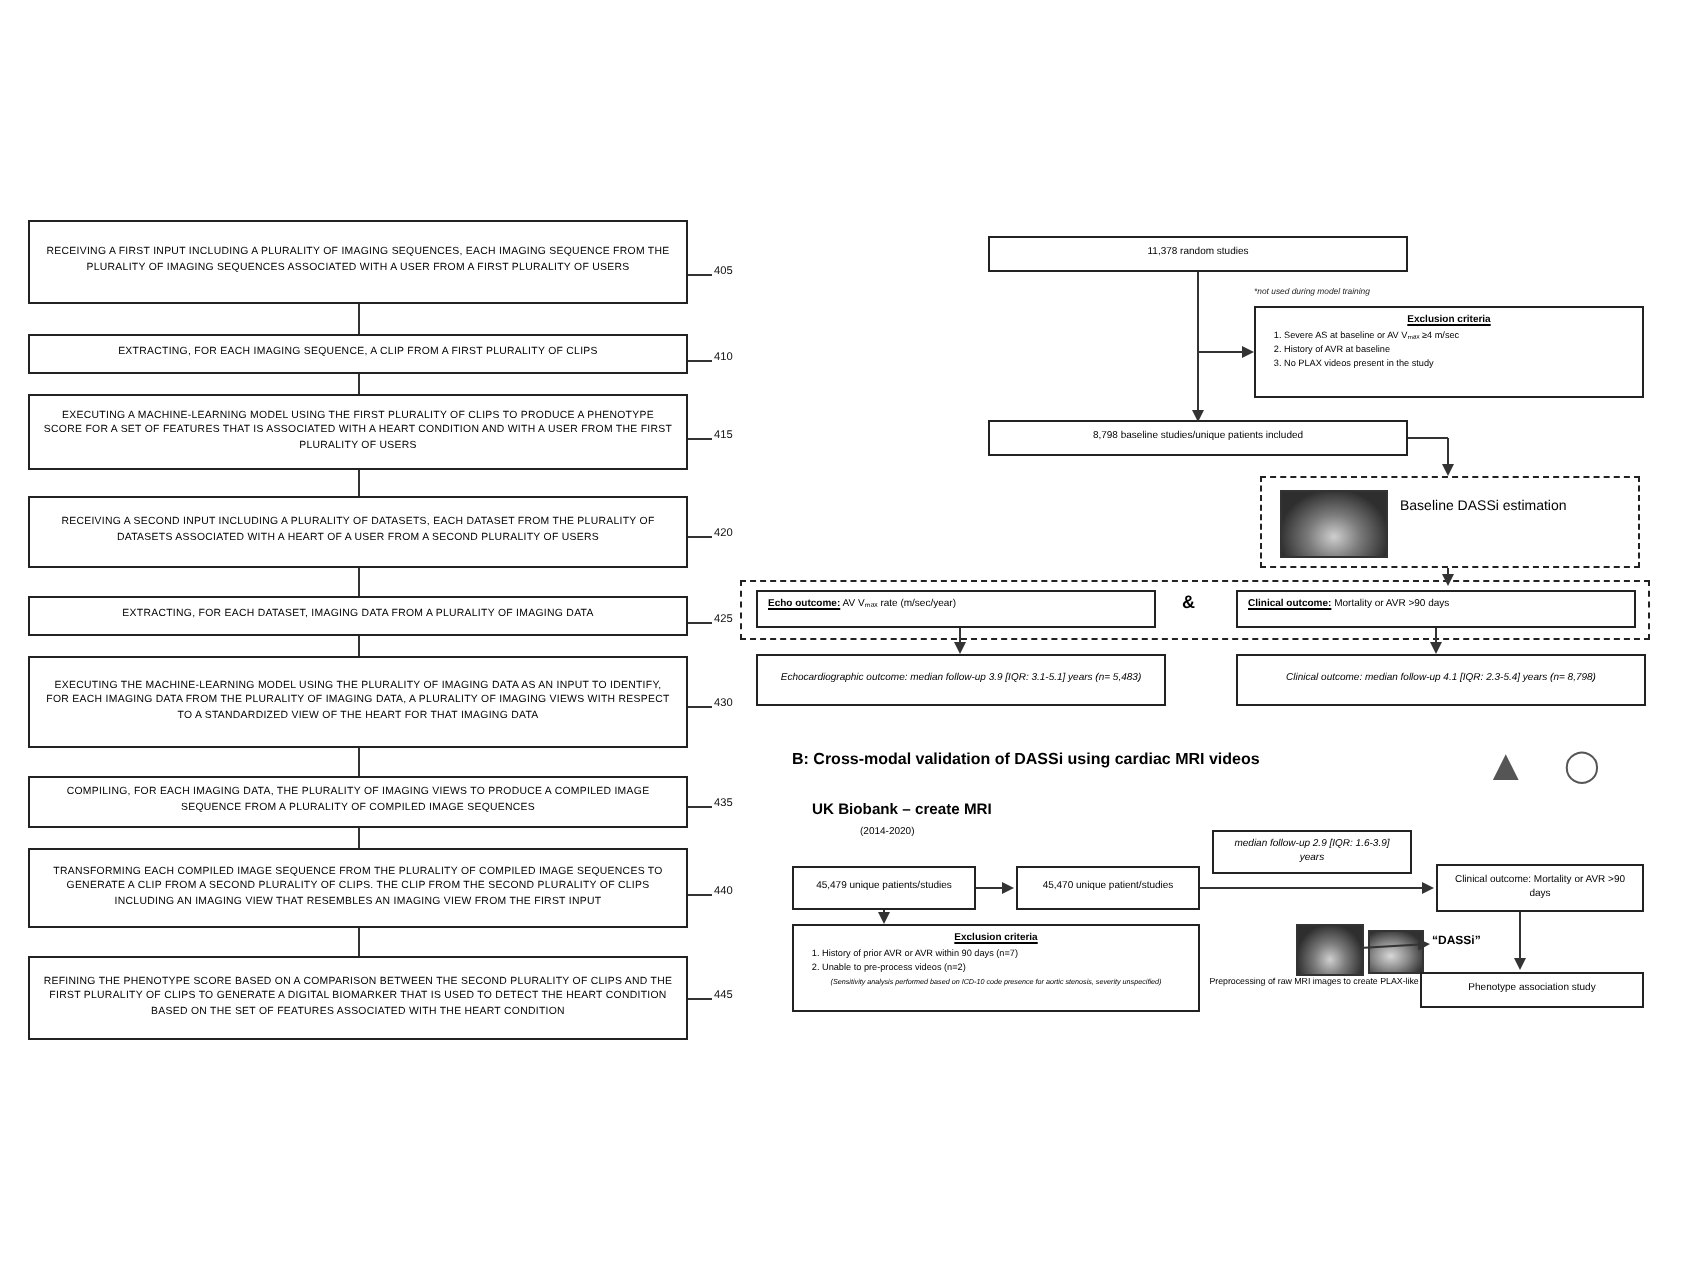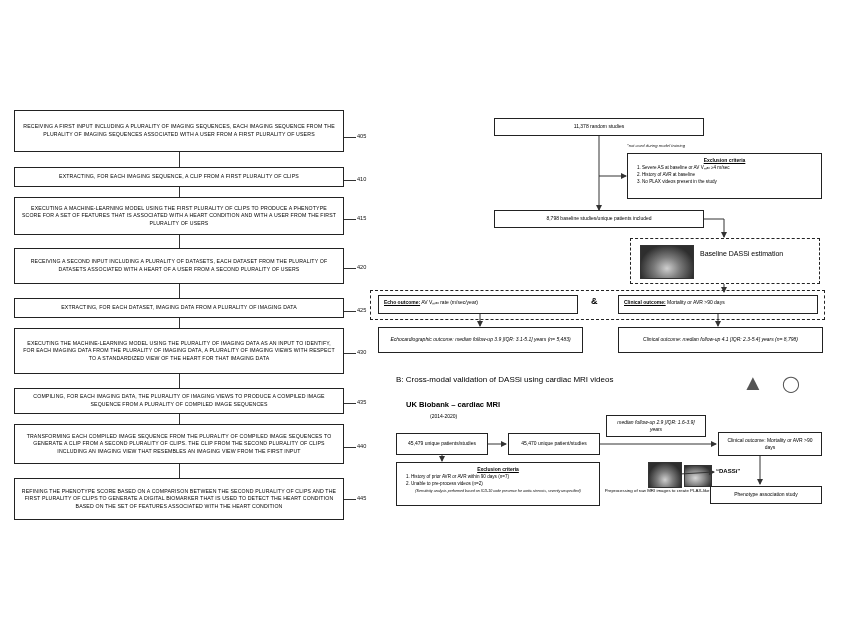--- a/index.html
+++ b/index.html
@@ -80,21 +80,21 @@
   }
   .img-placeholder {
     position: absolute;
     background: #4a4a4a;
     background-image:
       radial-gradient(ellipse at 50% 70%, #cfcfcf 0%, #7b7b7b 35%, #2e2e2e 75%);
     border: 1px solid #333;
   }
   .sect-title {
     position: absolute;
-    font-weight: normal;
+    font-weight: bold;
     font-size: 8px;
   }
   .bigtitle {
     position: absolute;
     font-weight: bold;
     font-size: 7.6px;
   }
   .plainlabel {
     position: absolute;
     font-size: 5.2px;
@@ -231,21 +231,21 @@
 
   <div class="rbox center" style="left:378px; top:327px; width:205px; height:26px; font-style:italic;">
     <span>Echocardiographic outcome: median follow-up 3.9 [IQR: 3.1-5.1] years (n= 5,483)</span>
   </div>
   <div class="rbox center" style="left:618px; top:327px; width:205px; height:26px; font-style:italic;">
     <span>Clinical outcome: median follow-up 4.1 [IQR: 2.3-5.4] years (n= 8,798)</span>
   </div>
 
   <div class="sect-title" style="left:396px; top:375px;">B: Cross-modal validation of DASSi using cardiac MRI videos</div>
 
-  <div class="bigtitle" style="left:406px; top:400px;">UK Biobank – cardiac MRI</div>
+  <div class="bigtitle" style="left:406px; top:400px;">UK Biobank – create MRI</div>
   <div class="plainlabel" style="left:430px; top:413px; font-size:5px;">(2014-2020)</div>
 
   <div class="map-uk" style="left:742px; top:372px;">▲</div>
   <div class="map-uk" style="left:782px; top:376px; font-size:16px;">◯</div>
 
   <div class="rbox center" style="left:396px; top:433px; width:92px; height:22px;">
     <span>45,479 unique patients/studies</span>
   </div>
   <div class="rbox center" style="left:508px; top:433px; width:92px; height:22px;">
     <span>45,470 unique patient/studies</span>

